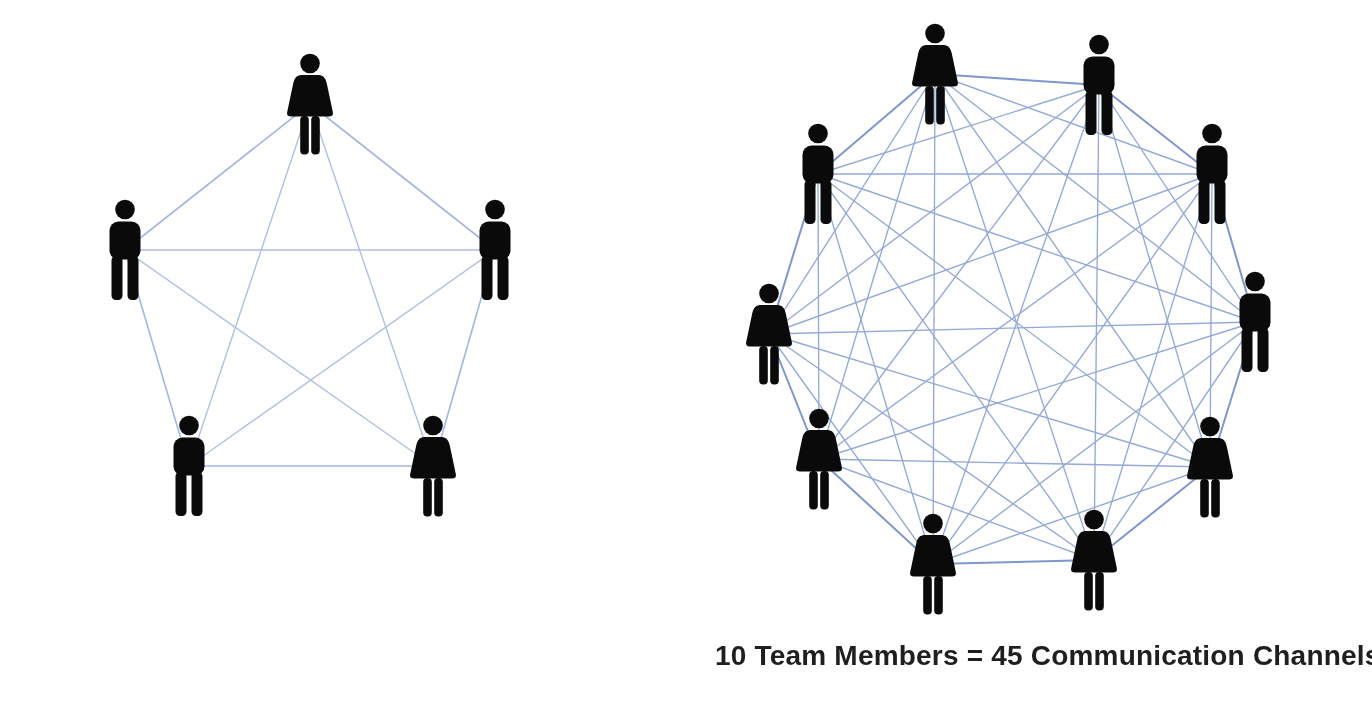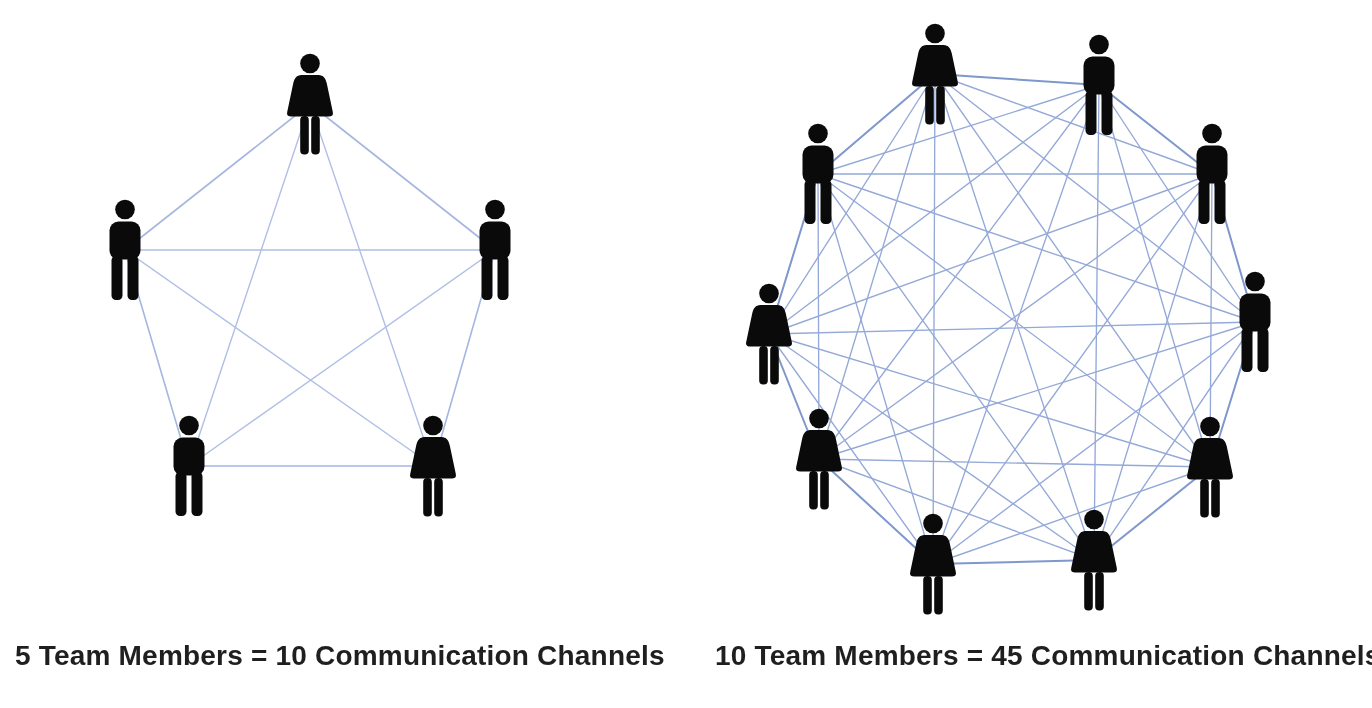--- a/index.html
+++ b/index.html
@@ -125,17 +125,16 @@
         <use href="#glyph-male" xlink:href="#glyph-male" x="1255" y="322" fill="#0a0a0a"></use>
         <use href="#glyph-female" xlink:href="#glyph-female" x="1210" y="467" fill="#0a0a0a"></use>
         <use href="#glyph-female" xlink:href="#glyph-female" x="1094" y="560" fill="#0a0a0a"></use>
         <use href="#glyph-female" xlink:href="#glyph-female" x="933" y="564" fill="#0a0a0a"></use>
         <use href="#glyph-female" xlink:href="#glyph-female" x="819" y="459" fill="#0a0a0a"></use>
         <use href="#glyph-female" xlink:href="#glyph-female" x="769" y="334" fill="#0a0a0a"></use>
         <use href="#glyph-male" xlink:href="#glyph-male" x="818" y="174" fill="#0a0a0a"></use>
       </g>
     </svg>
 
-  <div class="caption" id="cap-0">5 Team Members = 10 Communication Channels</div>
 
   <div class="caption" id="cap-1">10 Team Members = 45 Communication Channels</div>
 
 </div>
 
 </body></html>

